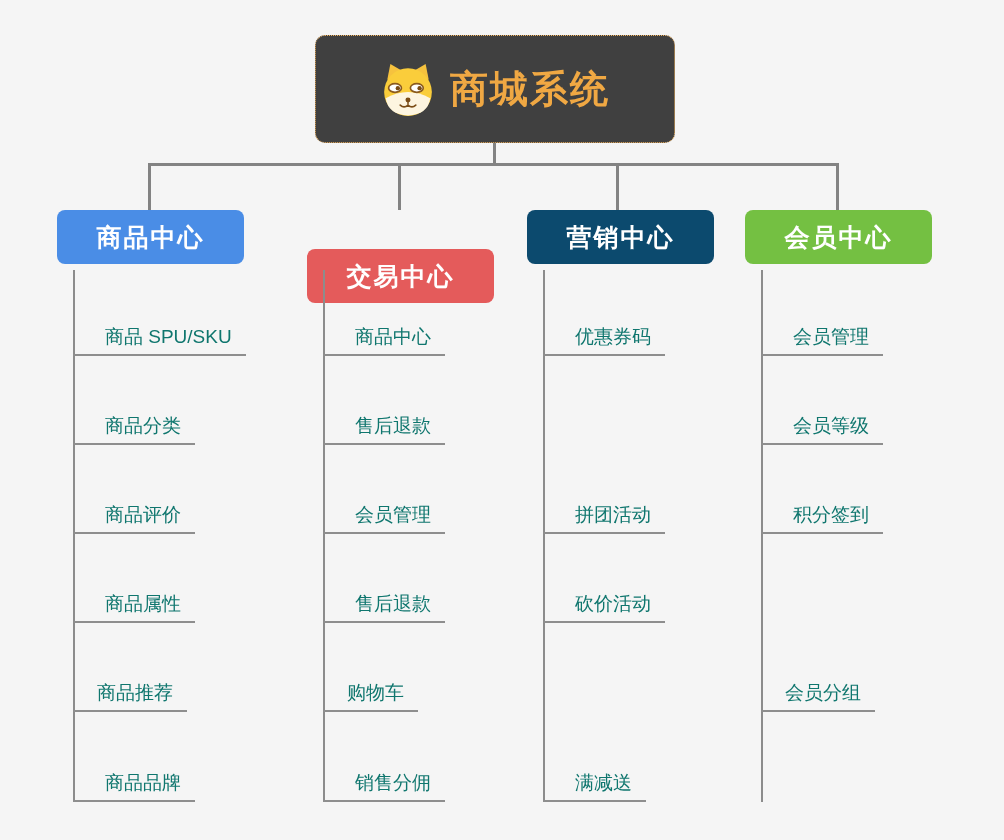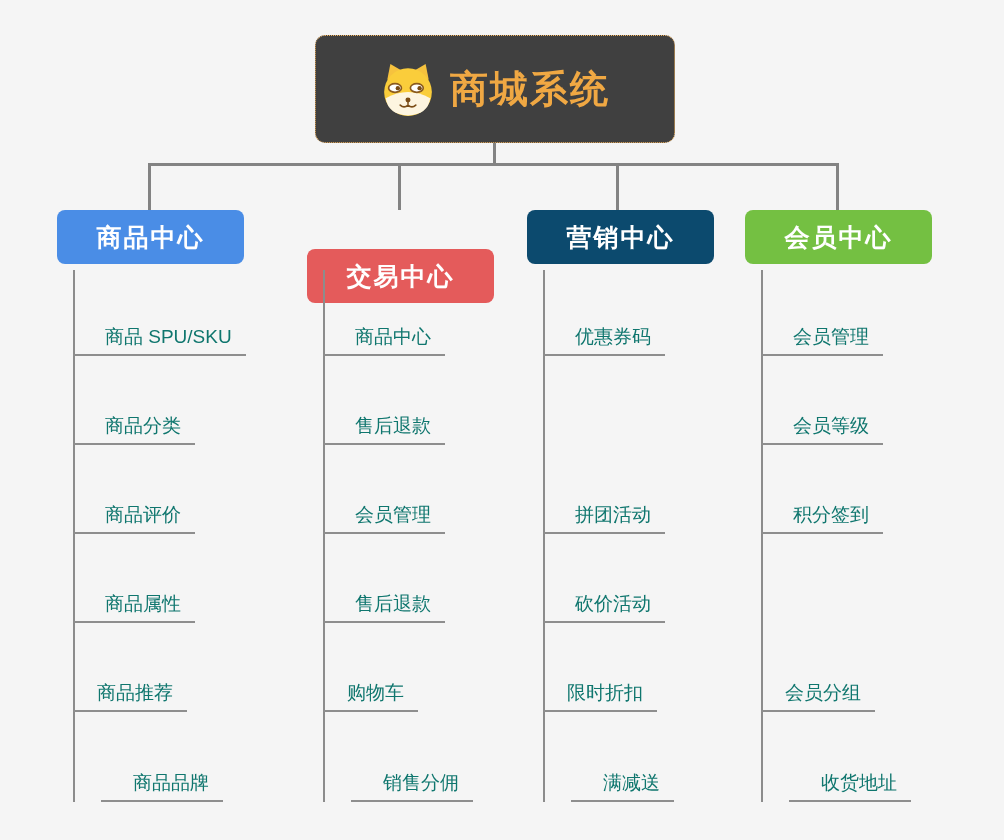--- a/index.html
+++ b/index.html
@@ -92,21 +92,21 @@
     color: #0f766e;
     line-height: 30px;
     white-space: nowrap;
     cursor: default;
   }
   .leaf.r0 { top: 112px; }
   .leaf.r1 { top: 201px; }
   .leaf.r2 { top: 290px; }
   .leaf.r3 { top: 379px; }
   .leaf.r4 { top: 468px; padding-left: 24px; }
-  .leaf.r5 { top: 558px; margin-left: 28px; }
+  .leaf.r5 { top: 558px; }
 </style>
 </head>
 <body>
 
 <div id="canvas">
 
   <div class="root-node">
     <span class="root-icon">
       <svg viewBox="0 0 54 54" width="56" height="56" aria-hidden="true">
         <path d="M7 18 L10 3 L22 10 Z" fill="#f6c23e"></path>
@@ -159,29 +159,27 @@
   </div>
 
   <div class="branch c2">
     <div class="branch-node" style="background-color: #0c4a6e;">
       <span class="branch-label">营销中心</span>
     </div>
     <div class="leaf-rail"></div>
     <div class="leaf r0">优惠券码</div>
     <div class="leaf r2">拼团活动</div>
     <div class="leaf r3">砍价活动</div>
-    <div class="leaf r4">限时折扣</div>
     <div class="leaf r5">满减送</div>
   </div>
 
   <div class="branch c3">
     <div class="branch-node" style="background-color: rgb(116, 192, 66);">
       <span class="branch-label">会员中心</span>
     </div>
     <div class="leaf-rail"></div>
     <div class="leaf r0">会员管理</div>
     <div class="leaf r1">会员等级</div>
     <div class="leaf r2">积分签到</div>
     <div class="leaf r4">会员分组</div>
-    <div class="leaf r5">收货地址</div>
   </div>
 
 </div>
 
 </body></html>

